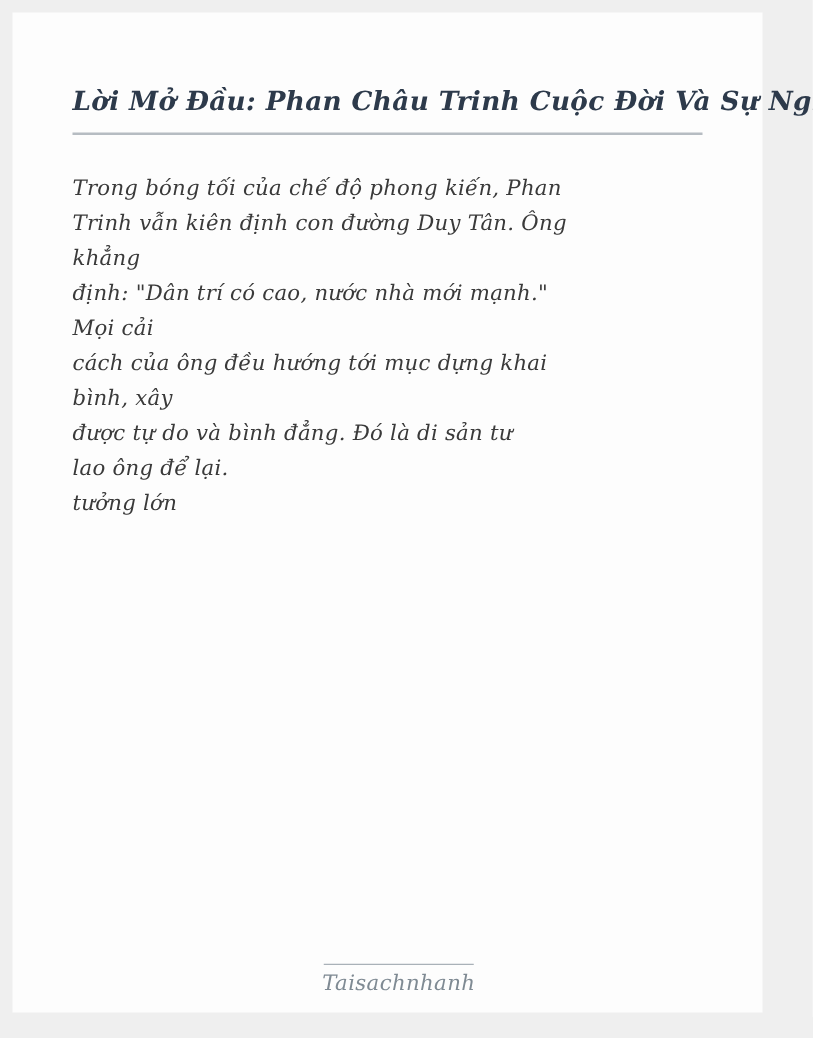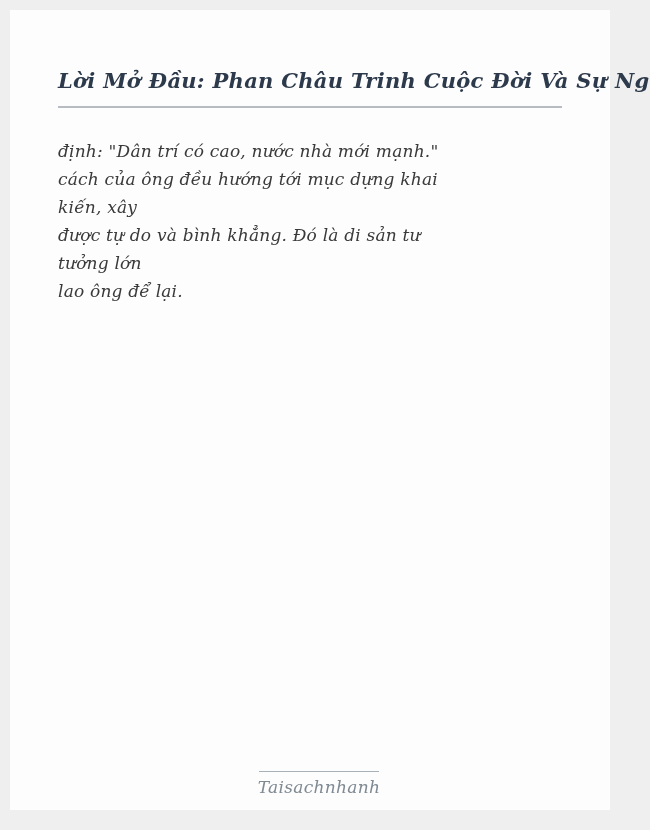--- a/index.html
+++ b/index.html
@@ -73,26 +73,30 @@
 <body>
 
 <div class="page">
   <div class="content">
 
     <h1 class="doc-title">Lời Mở Đầu: Phan Châu Trinh Cuộc Đời Và Sự Nghiệp</h1>
 
     <hr class="title-rule">
 
     <div class="body-text">
+      <p class="body-line">Trong bóng tối của chế độ phong kiến, Phan</p>
+      <p class="body-line">Trinh vẫn kiên định con đường Duy Tân. Ông</p>
+      <p class="body-line">khẳng</p>
       <p class="body-line">định: "Dân trí có cao, nước nhà mới mạnh."</p>
+      <p class="body-line">Mọi cải</p>
       <p class="body-line">cách của ông đều hướng tới mục dựng khai</p>
-      <p class="body-line">kiến, xây</p>
-      <p class="body-line">được tự do và bình khẳng. Đó là di sản tư</p>
+      <p class="body-line">bình, xây</p>
+      <p class="body-line">được tự do và bình đẳng. Đó là di sản tư</p>
+      <p class="body-line">lao ông để lại.</p>
       <p class="body-line">tưởng lớn</p>
-      <p class="body-line">lao ông để lại.</p>
     </div>
 
   </div>
 
   <div class="page-footer">
     <hr class="footer-rule">
     <div class="footer-text">Taisachnhanh</div>
   </div>
 </div>
 

